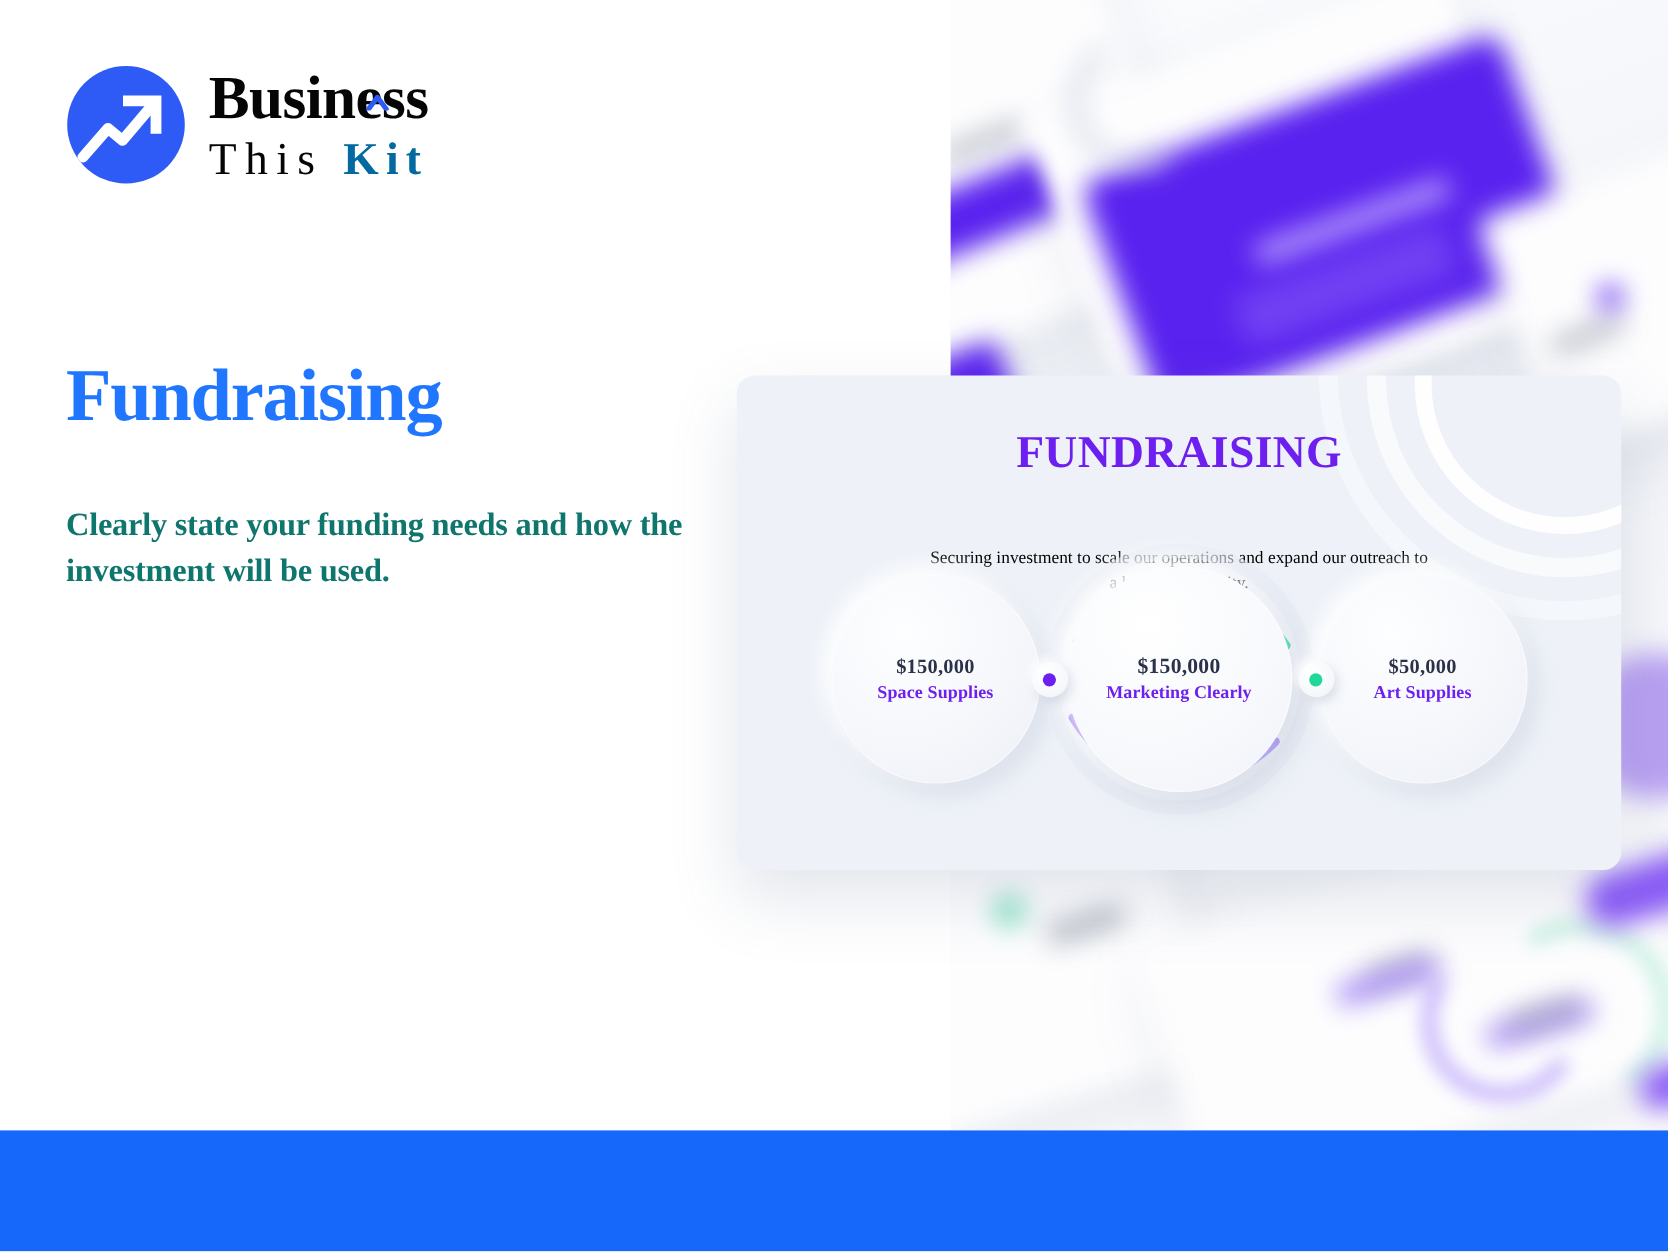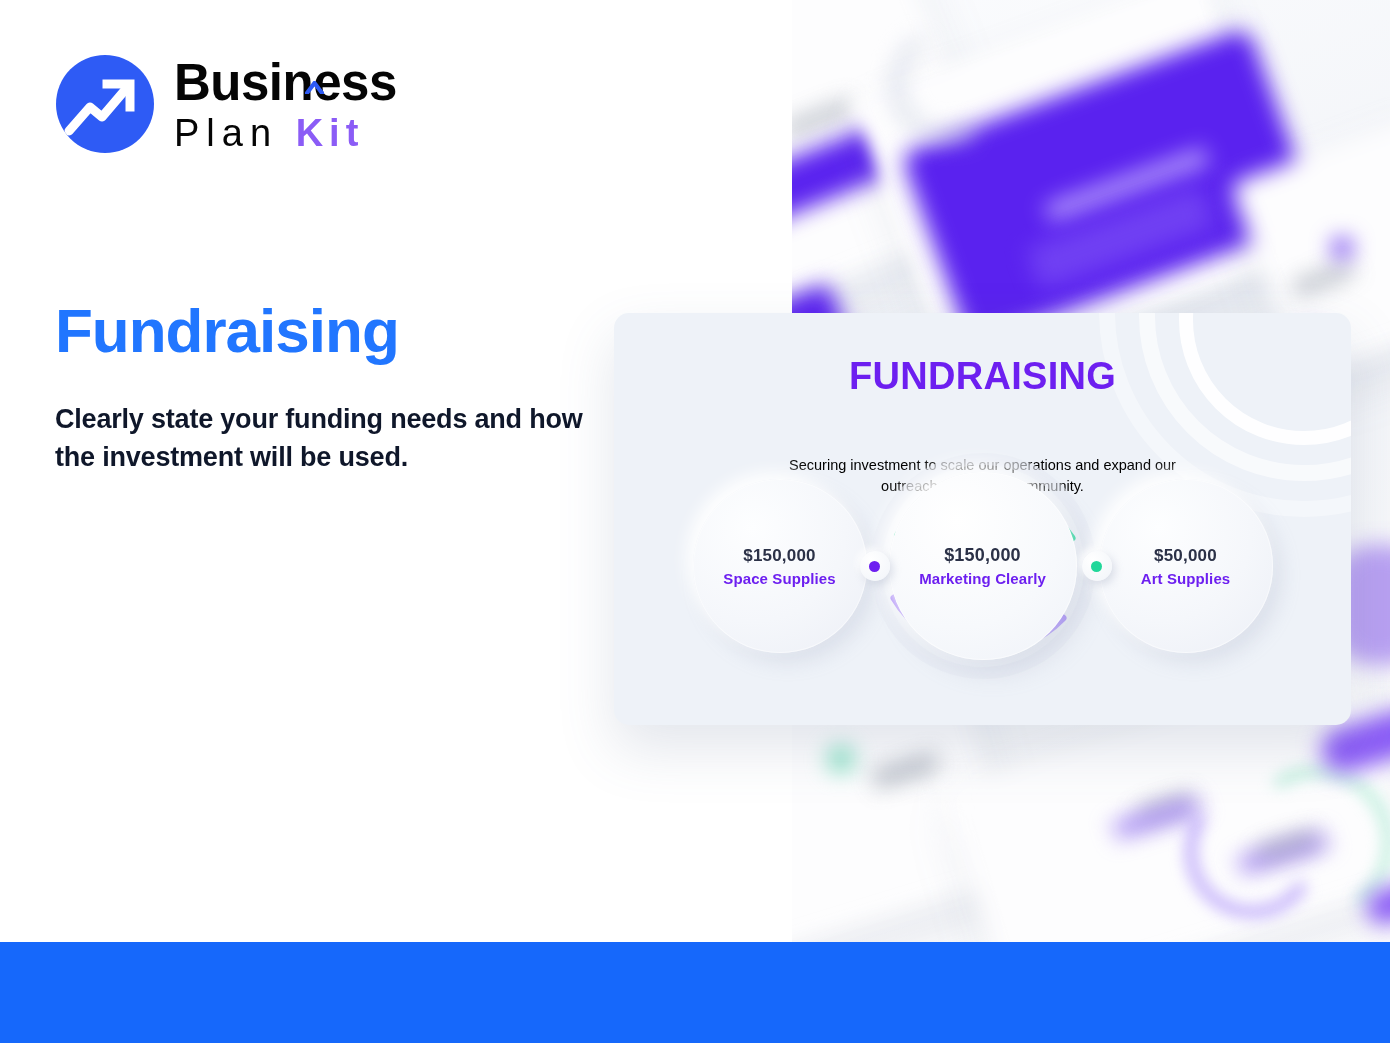--- a/index.html
+++ b/index.html
@@ -11,20 +11,21 @@
     background: #ffffff;
     font-family: "Liberation Sans", sans-serif;
   }
 
   #root {
     position: relative;
     width: 1390px;
     height: 1043px;
     background: #ffffff;
     overflow: hidden;
+    font-family: Liberation Serif, serif;
   }
 
   
   .left-col {
     position: absolute;
     left: 0; top: 0;
     width: 792px;
     height: 942px;
     background: #ffffff;
     z-index: 5;
@@ -64,39 +65,39 @@
     color: #2e5bf5;
   }
   .logo-line2 {
     margin-top: 6px;
     font-size: 38px;
     font-weight: 500;
     color: #050505;
     letter-spacing: 7px;
     white-space: nowrap;
   }
-  .logo-kit { color: #8b5cf6; font-weight: 700; letter-spacing: 6px; }
+  .logo-kit { color: #0369a1; font-weight: 700; letter-spacing: 6px; }
 
   
   .headline {
     position: absolute;
     left: 55px; top: 298px;
     font-size: 62px;
     font-weight: 700;
     color: #2176ff;
     letter-spacing: -1px;
     line-height: 1.05;
   }
   .body-1 {
     position: absolute;
-    left: 55px; top: 400px;
+    left: 55px; top: 418px;
     width: 540px;
     font-size: 27px;
     font-weight: 700;
-    color: #0f172a;
+    color: #0f766e;
     line-height: 1.42;
     letter-spacing: -0.2px;
   }
   .body-2 {
     position: absolute;
     left: 55px; top: 569px;
     width: 545px;
     font-size: 27px;
     font-weight: 700;
     color: #101010;
@@ -351,21 +352,21 @@
       <div class="logo-words">
         <div class="logo-line1">
           <span>Business</span>
           <span class="logo-accent">
             <svg width="19" height="13" viewBox="0 0 19 13" aria-hidden="true">
               <path d="M2 12 L9.5 2 L17 12" stroke="#2e5bf5" stroke-width="4.2" fill="none" stroke-linecap="round" stroke-linejoin="round"></path>
             </svg>
           </span>
         </div>
         <div class="logo-line2">
-          <span>Plan</span>
+          <span>This</span>
           <span class="logo-kit">Kit</span>
         </div>
       </div>
     </div>
 
     <h1 class="headline">Fundraising</h1>
     <p class="body-1">Clearly state your funding needs and how the investment will be used.</p>
   </div>
 
   <div class="slide-card">

